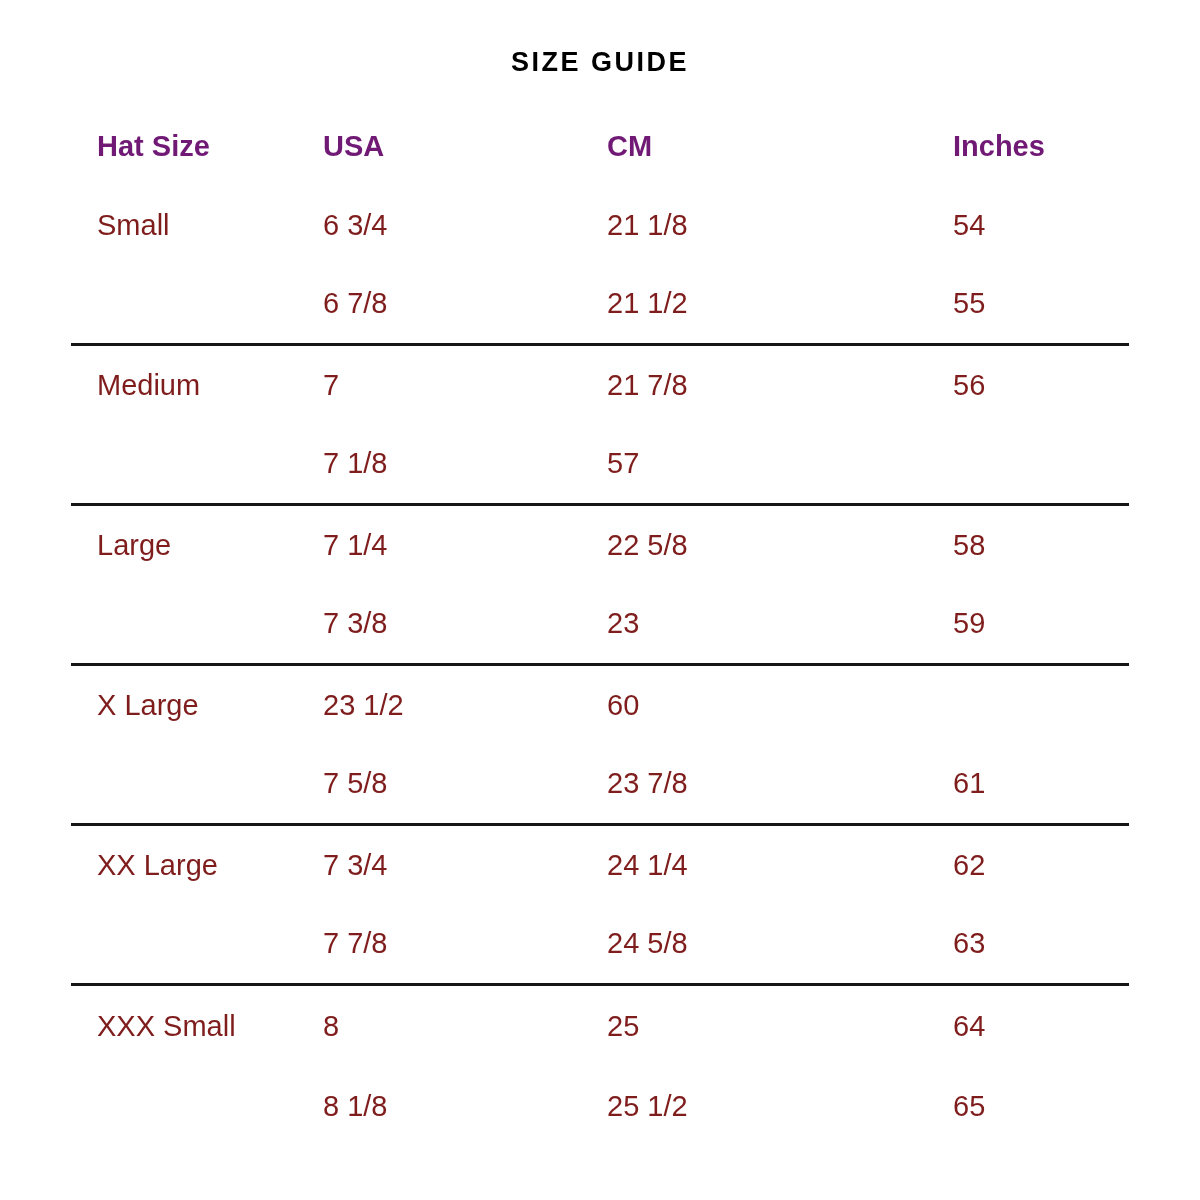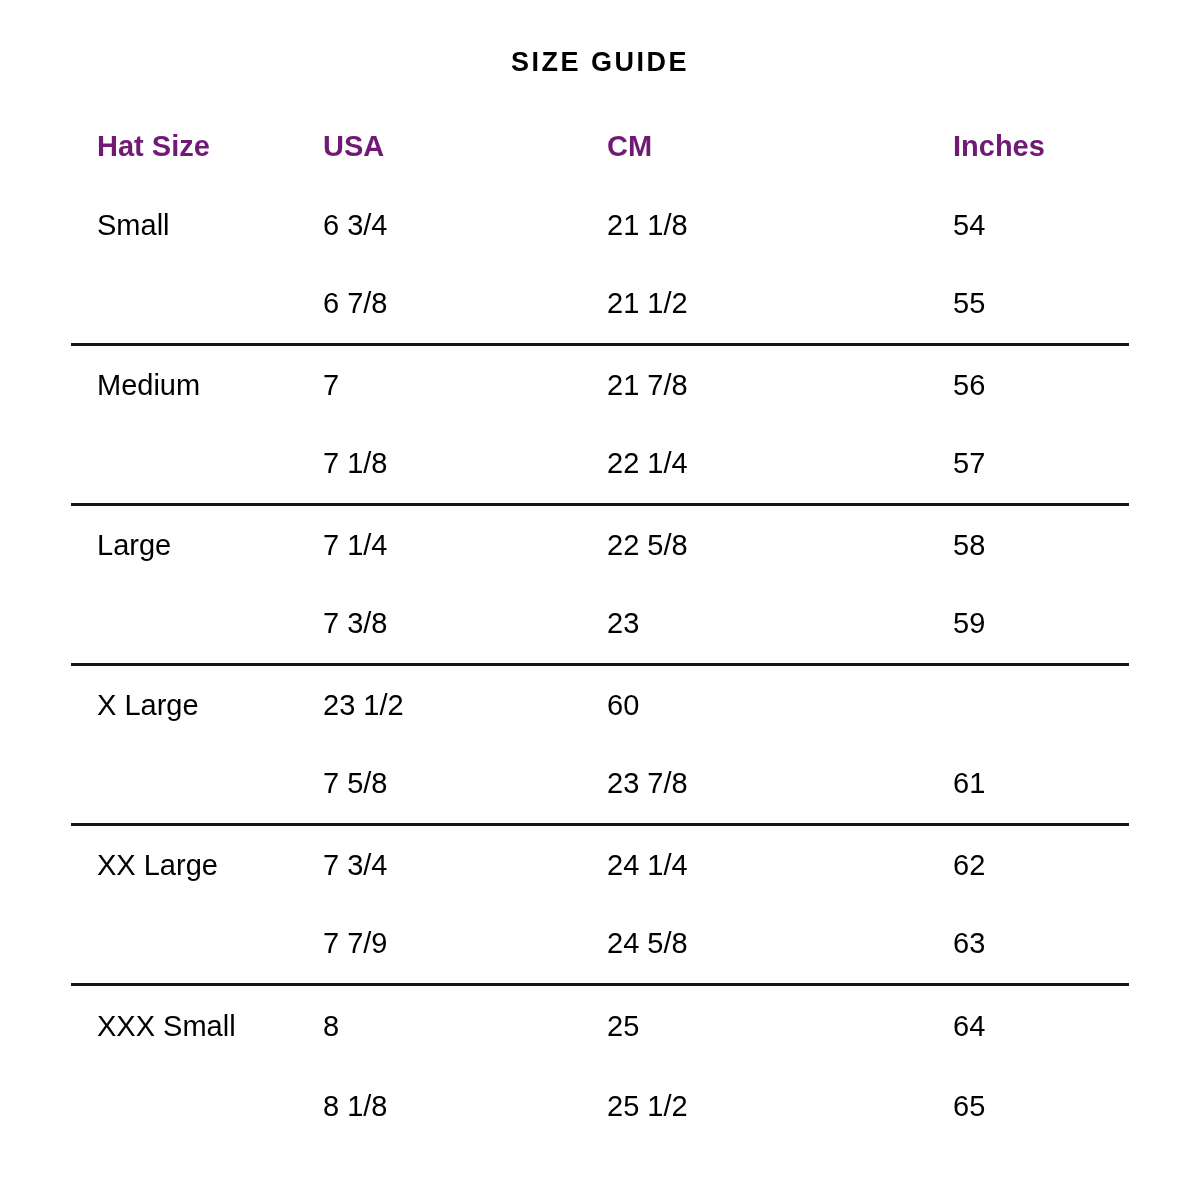--- a/index.html
+++ b/index.html
@@ -53,21 +53,21 @@
     display: flex;
     flex-direction: column;
   }
   .group.has-divider {
     border-bottom: 3px solid #161616;
   }
   .row {
     flex: 1;
     font-size: 29px;
     font-weight: 300;
-    color: #000000;
+    color: #7f1d1d;
   }
 </style>
 </head>
 <body>
 
 <div class="page">
   <div class="content">
 
     <div class="title">SIZE GUIDE</div>
 
@@ -96,21 +96,20 @@
     <div class="group has-divider">
       <div class="grid-row row">
         <div class="cell-left">Medium</div>
         <div class="cell-center">7</div>
         <div class="cell-center">21 7/8</div>
         <div class="cell-center">56</div>
       </div>
       <div class="grid-row row">
         <div class="cell-left"></div>
         <div class="cell-center">7 1/8</div>
-        <div class="cell-center">22 1/4</div>
         <div class="cell-center">57</div>
       </div>
     </div>
 
     <div class="group has-divider">
       <div class="grid-row row">
         <div class="cell-left">Large</div>
         <div class="cell-center">7 1/4</div>
         <div class="cell-center">22 5/8</div>
         <div class="cell-center">58</div>
@@ -139,21 +138,21 @@
 
     <div class="group has-divider">
       <div class="grid-row row">
         <div class="cell-left">XX Large</div>
         <div class="cell-center">7 3/4</div>
         <div class="cell-center">24 1/4</div>
         <div class="cell-center">62</div>
       </div>
       <div class="grid-row row">
         <div class="cell-left"></div>
-        <div class="cell-center">7 7/9</div>
+        <div class="cell-center">7 7/8</div>
         <div class="cell-center">24 5/8</div>
         <div class="cell-center">63</div>
       </div>
     </div>
 
     <div class="group">
       <div class="grid-row row">
         <div class="cell-left">XXX Small</div>
         <div class="cell-center">8</div>
         <div class="cell-center">25</div>

